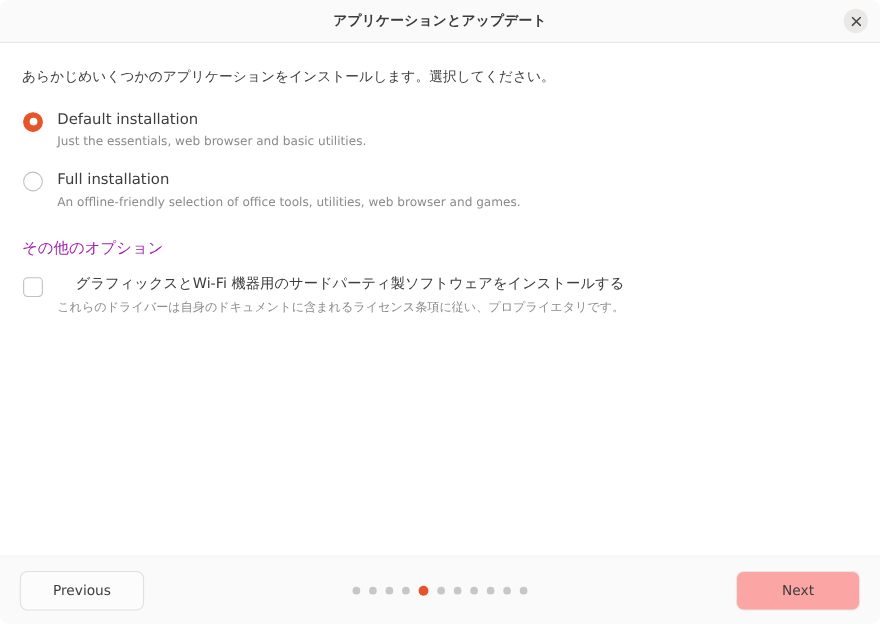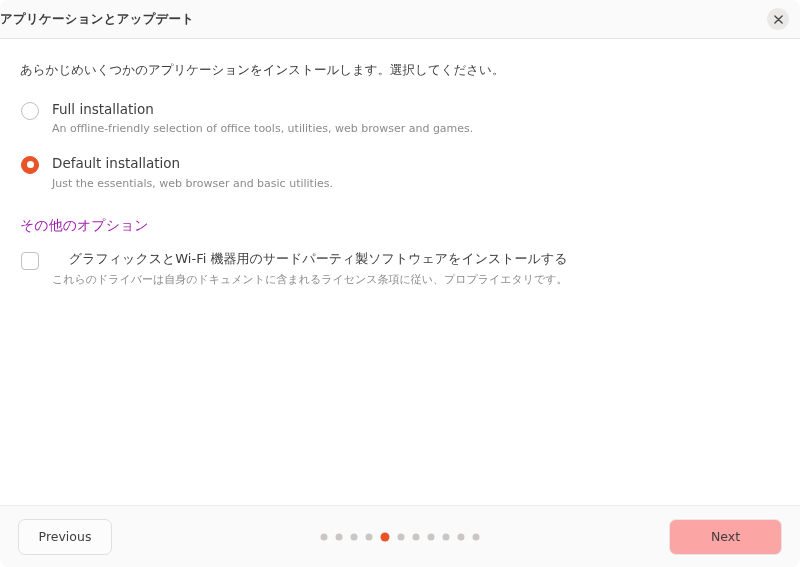--- a/index.html
+++ b/index.html
@@ -29,21 +29,21 @@
   .titlebar {
     position: relative;
     height: 38px;
     min-height: 38px;
     background: #fafafa;
     border-bottom: 1px solid #e6e4e1;
     border-top-left-radius: 8px;
     border-top-right-radius: 8px;
     display: flex;
     align-items: center;
-    justify-content: flex-start;
+    justify-content: center;
   }
   .titlebar-title {
     font-size: 12.5px;
     font-weight: bold;
     color: #3b3b3b;
     letter-spacing: 0.2px;
   }
   .close-button {
     position: absolute;
     right: 11px;
@@ -185,21 +185,21 @@
     height: 36px;
     border-radius: 7px;
     display: flex;
     align-items: center;
     justify-content: center;
     cursor: pointer;
     box-sizing: border-box;
     color: #3d3d3d;
   }
   .btn-previous {
-    width: 94px;
+    width: 113px;
     background: #fcfcfc;
     border: 1px solid #e2e0dd;
   }
   .btn-next {
     width: 113px;
     background: #fca5a5;
     border: 1px solid #e9e7e5;
     margin-left: auto;
   }
 
@@ -238,34 +238,34 @@
         </svg>
       </span>
     </div>
   </div>
 
   <div class="content">
 
     <p class="intro-text">あらかじめいくつかのアプリケーションをインストールします。選択してください。</p>
 
     <div class="option-row">
+      <span class="radio-outer checked">
+        <span class="radio-dot"></span>
+      </span>
+      <span class="option-texts">
+        <div class="option-label">Default installation</div>
+        <div class="option-desc">Just the essentials, web browser and basic utilities.</div>
+      </span>
+    </div>
+
+    <div class="option-row">
       <span class="radio-outer unchecked"></span>
       <span class="option-texts">
         <div class="option-label">Full installation</div>
         <div class="option-desc">An offline-friendly selection of office tools, utilities, web browser and games.</div>
-      </span>
-    </div>
-
-    <div class="option-row">
-      <span class="radio-outer checked">
-        <span class="radio-dot"></span>
-      </span>
-      <span class="option-texts">
-        <div class="option-label">Default installation</div>
-        <div class="option-desc">Just the essentials, web browser and basic utilities.</div>
       </span>
     </div>
 
     <div class="section-heading">その他のオプション</div>
 
     <div class="check-row">
       <span class="checkbox-box"></span>
       <span class="check-texts">
         <div class="check-label">グラフィックスとWi-Fi 機器用のサードパーティ製ソフトウェアをインストールする</div>
         <div class="check-desc">これらのドライバーは自身のドキュメントに含まれるライセンス条項に従い、プロプライエタリです。</div>

